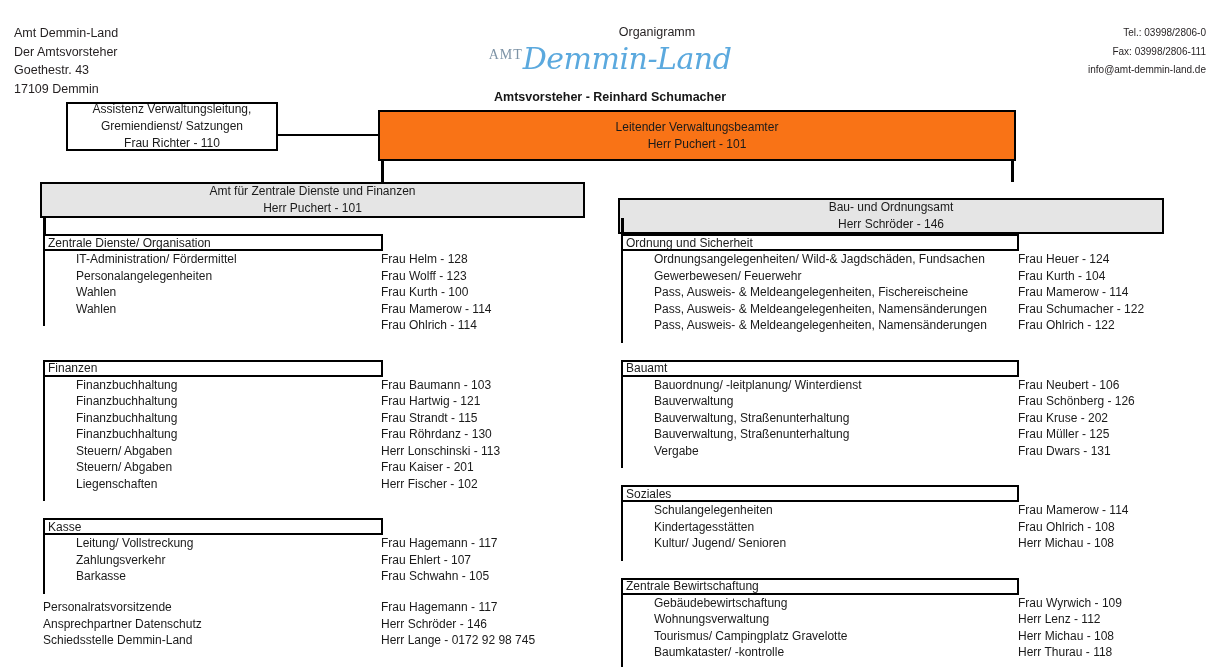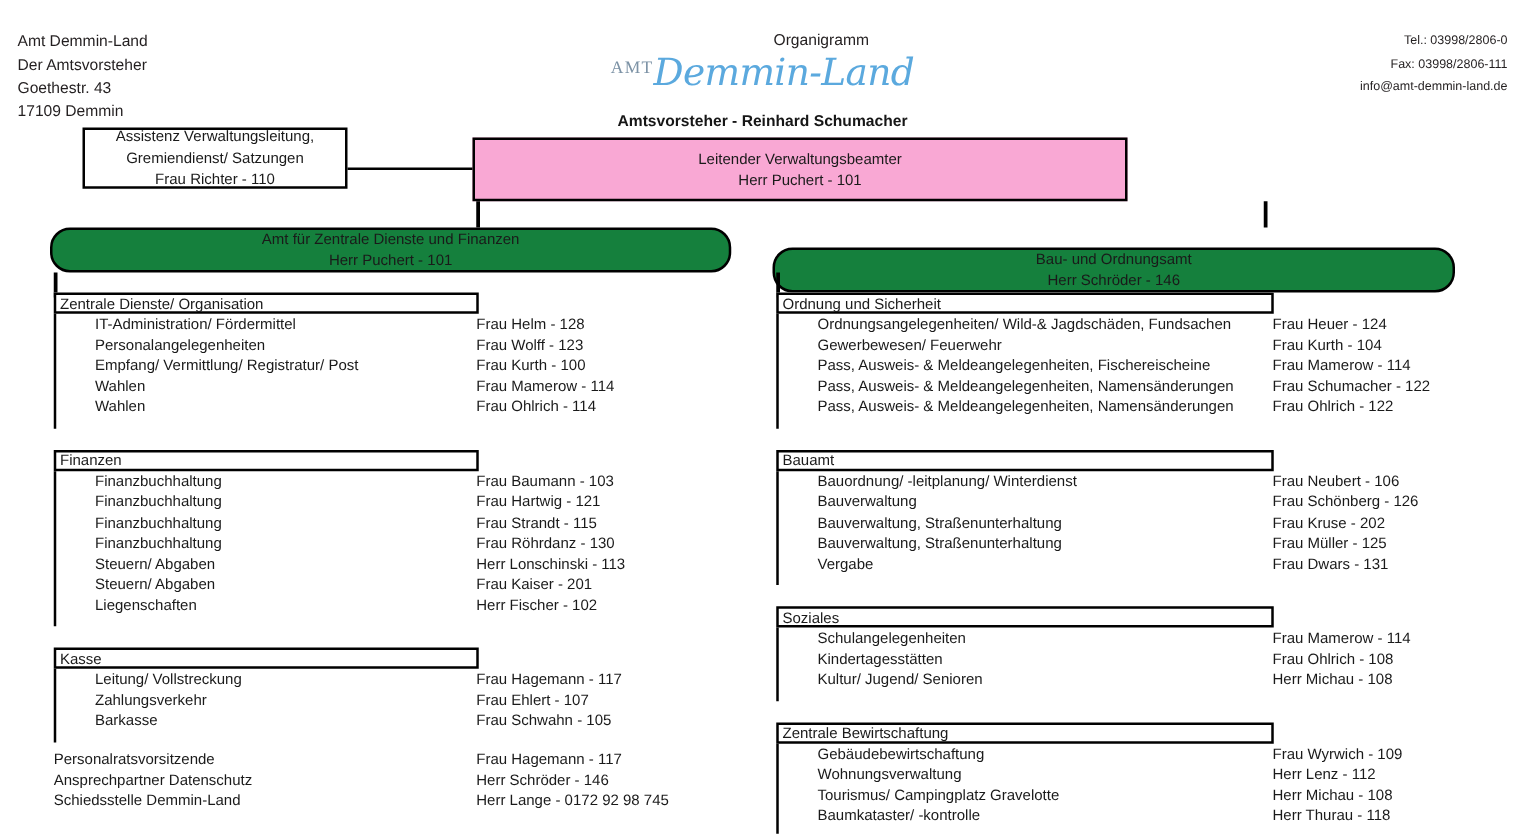--- a/index.html
+++ b/index.html
@@ -53,25 +53,25 @@
     position: absolute;
     border: 2.5px solid #000;
     background: #fff;
     display: flex; flex-direction: column;
     align-items: center; justify-content: center;
     text-align: center;
     font-size: 12px; line-height: 17px;
   }
   .assist-box { left: 66px; top: 102px; width: 212px; height: 49px; }
   .lead-box {
-    left: 378px; top: 110px; width: 524px; height: 51px;
-    background: #f9a8d4;
+    left: 378px; top: 110px; width: 638px; height: 51px;
+    background: #f97316;
   }
   .dept-box {
-    height: 36px; background: #15803d; border-radius: 16px;
+    height: 36px; background: #e5e5e5;
   }
   .dept-left  { left: 40px;  top: 182px; width: 545px; }
   .dept-right { left: 618px; top: 182px; width: 546px; margin-top: 16px; }
 
   
   .ln { position: absolute; background: #000; }
   .ln-h { height: 1.5px; }
   .ln-v { width: 2.5px; }
 
   
@@ -159,23 +159,20 @@
       <div class="section" style="left: 43px; top: 234px; width: 340px;">
         <div class="sec-title">Zentrale Dienste/ Organisation</div>
         <div class="sec-body">
           <div class="row">
             <span class="row-task">IT-Administration/ Fördermittel</span>
           </div>
           <div class="row">
             <span class="row-task">Personalangelegenheiten</span>
           </div>
           <div class="row">
-            <span class="row-task">Empfang/ Vermittlung/ Registratur/ Post</span>
-          </div>
-          <div class="row">
             <span class="row-task">Wahlen</span>
           </div>
           <div class="row">
             <span class="row-task">Wahlen</span>
           </div>
           <div class="row" style="height: 9px;"></div>
         </div>
       </div>
       <div class="section" style="left: 43px; top: 359.5px; width: 340px;">
         <div class="sec-title">Finanzen</div>

